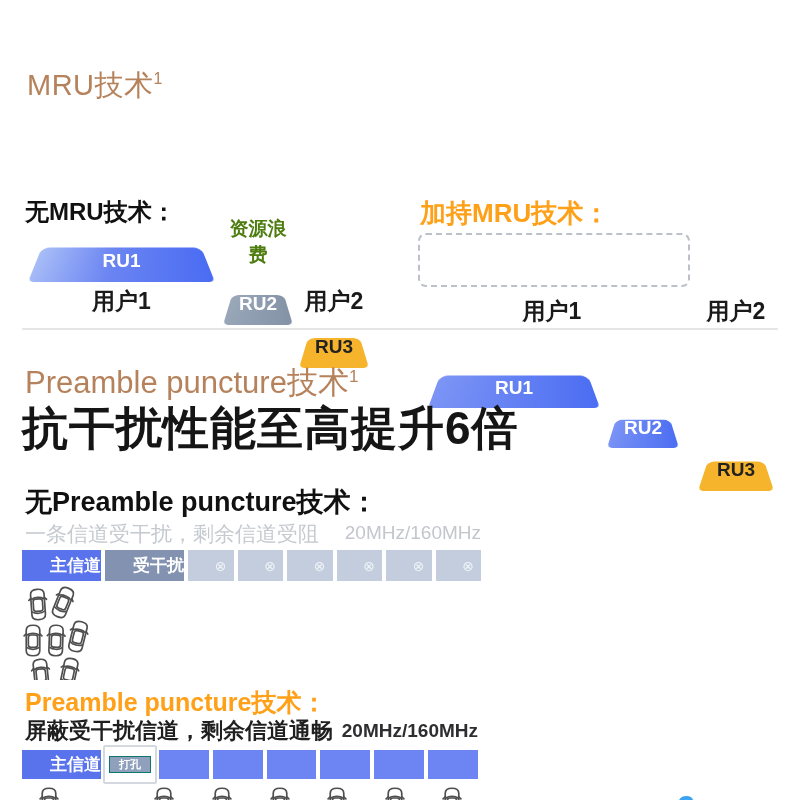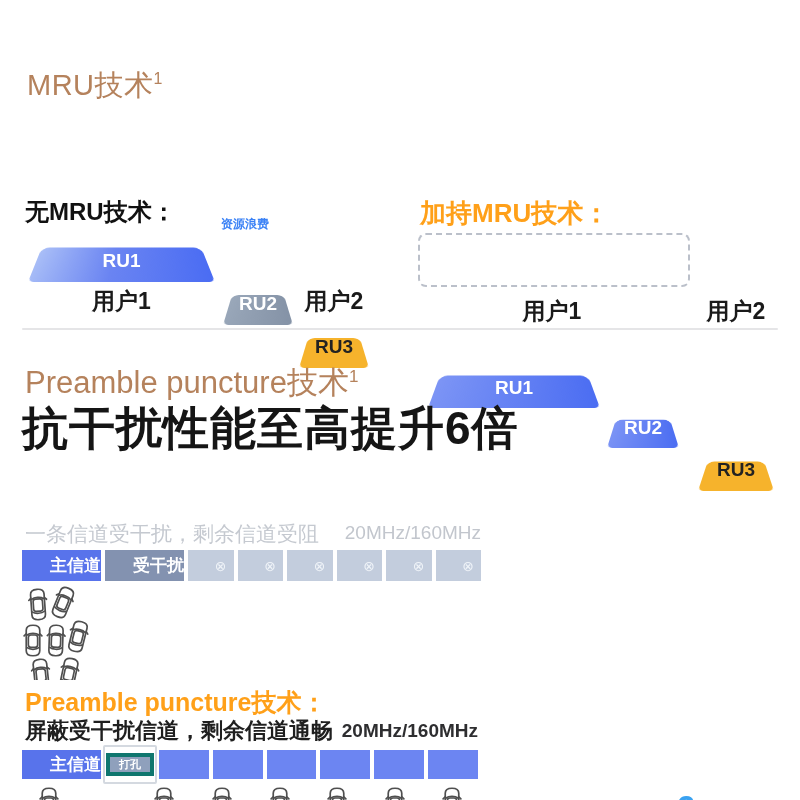--- a/index.html
+++ b/index.html
@@ -13,21 +13,21 @@
   
   .tag{color:#B5825C;font-size:29px;font-weight:500;letter-spacing:.5px;}
   .tag2{color:#B5825C;font-size:31px;font-weight:500;}
   .headline{color:#151515;font-size:46px;font-weight:800;letter-spacing:1px;}
   .sublabel{color:#111;font-size:24px;font-weight:700;}
   .sublabel-orange{color:#FFA019;font-size:26px;font-weight:700;}
   .caption-gray{color:#C5C9D0;font-size:21px;}
   .caption-dark{color:#1F1F1F;font-size:22px;font-weight:700;}
   .bw-gray{color:#C2C6CD;font-size:19px;text-align:right;}
   .bw-dark{color:#2E2E30;font-size:19px;font-weight:600;text-align:right;}
-  .waste{color:#3b82f6;font-size:12px;font-weight:700;text-align:left;}
+  .waste{color:#4d7c0f;font-size:19px;font-weight:700;text-align:center;}
   .user{color:#1A1A1A;font-size:23px;font-weight:700;text-align:center;}
 
   
   .ru{position:relative;}
   .ru-shape{position:absolute;inset:0;border-radius:9px 9px 5px 5px;transform-origin:50% 100%;}
   .trap-wide .ru-shape{transform:perspective(85px) rotateX(20deg);}
   .trap-small .ru-shape{transform:perspective(42px) rotateX(20deg);}
   .ru-label{position:absolute;inset:0;display:flex;align-items:center;justify-content:center;
     color:#fff;font-size:19px;font-weight:700;}
   .ru-label.dark{color:#222;}
@@ -45,21 +45,21 @@
   .seg-main{background:#5873EB;}
   .seg-interfered{background:#8392B0;}
   .seg-blocked{background:#C3CDDD;}
   .seg-clear{background:#6C85F2;}
   .seg-punctured{background:#6C85F2;}
   .seg-label{color:#fff;font-size:17px;font-weight:700;white-space:nowrap;padding-left:28px;}
   .blocked-ic{position:absolute;right:7px;top:50%;transform:translateY(-50%);
     color:#EFF3F8;font-size:14px;line-height:1;}
   .punch{position:absolute;left:-2px;right:-2px;top:-5px;bottom:-5px;background:#fff;
     border:2px solid #D4D9E0;border-radius:2px;display:flex;align-items:center;justify-content:center;}
-  .punch-strip{width:80%;height:15px;background:#8FA0BC;border:4px solid #0f766e;
+  .punch-strip{width:80%;height:15px;background:#8FA0BC;border:1px solid #0f766e;
     display:flex;align-items:center;justify-content:center;color:#fff;font-size:11px;font-weight:700;}
 
   
   .car-w{position:absolute;}
   .car{display:block;}
   .car path,.car rect{fill:none;stroke:#4F4F4F;stroke-width:2;stroke-linejoin:round;stroke-linecap:round;}
   .car .body{fill:#ffffff;}
   .jam{overflow:hidden;}
 
   .watermark{color:#3AA2F1;font-size:35px;font-weight:800;letter-spacing:-.5px;}
@@ -108,20 +108,21 @@
   <div class="abs user" style="left:418px;top:256px;width:268px;">用户1</div>
   <div class="abs user" style="left:698px;top:256px;width:76px;">用户2</div>
 
   <div class="divider" style="top:288px;"></div>
 
   <div class="abs tag2" style="left:25px;top:322px;">
     <span>Preamble puncture技术</span><sup>1</sup>
   </div>
   <div class="abs headline" style="left:22px;top:358px;">抗干扰性能至高提升6倍</div>
 
+  <div class="abs sublabel" style="left:25px;top:444px;font-size:27px;">无Preamble puncture技术：</div>
   <div class="abs caption-gray" style="left:25px;top:480px;">一条信道受干扰，剩余信道受阻</div>
   <div class="abs bw-gray" style="left:280px;top:482px;width:201px;">20MHz/160MHz</div>
 
   <div class="abs bar" style="left:22px;top:510px;width:459px;height:31px;">
       <div class="seg seg-main">
         <span class="seg-label">主信道</span>
       </div>
       <div class="seg seg-interfered">
         <span class="seg-label">受干扰</span>
       </div>

